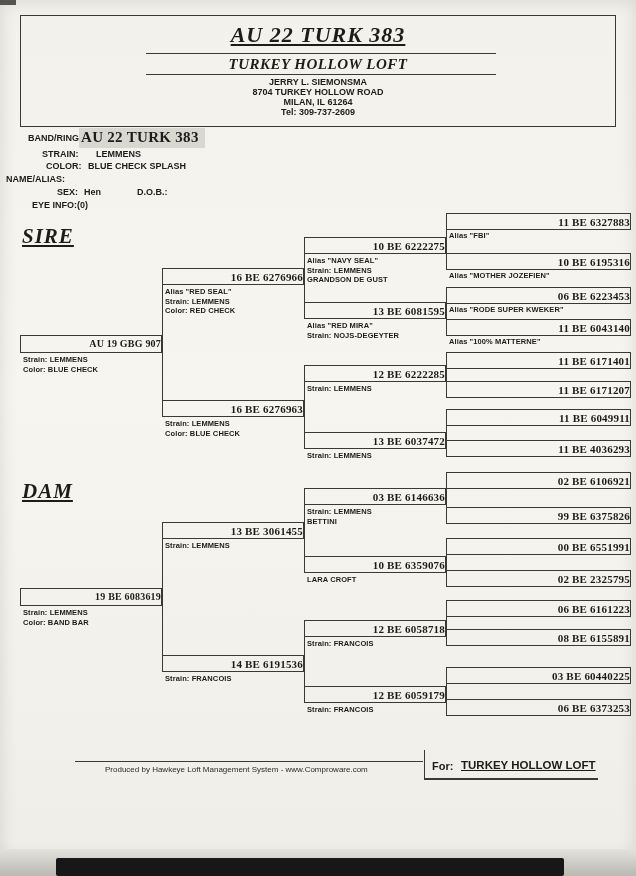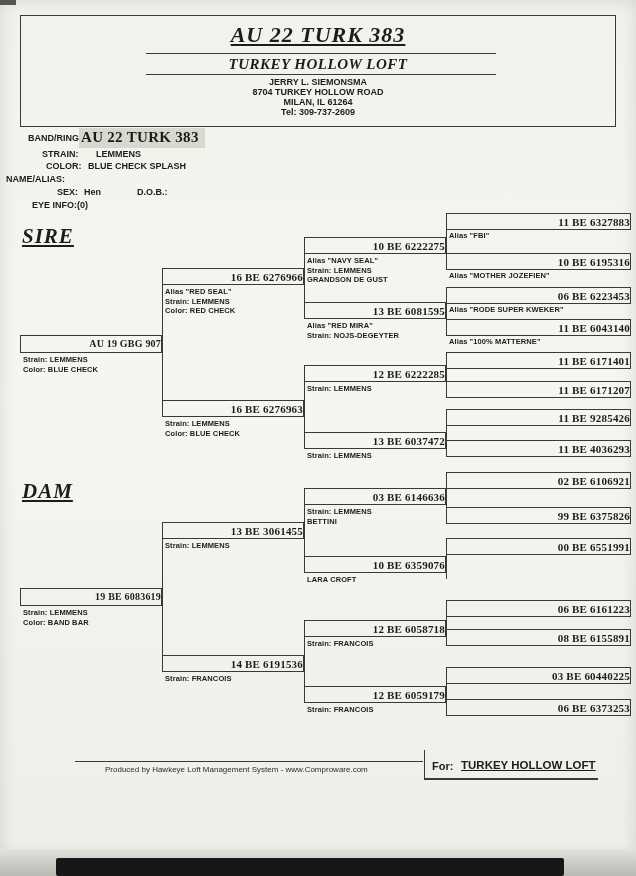--- a/index.html
+++ b/index.html
@@ -217,39 +217,42 @@
 
   <div class="box" style="left:446px;top:352px;width:185px">
     <span class="band">11 BE 6171401</span>
   </div>
 
   <div class="box" style="left:446px;top:381px;width:185px">
     <span class="band">11 BE 6171207</span>
   </div>
 
   <div class="box" style="left:446px;top:409px;width:185px">
-    <span class="band">11 BE 9285426</span>
+    <span class="band">11 BE 6049911</span>
   </div>
 
   <div class="box" style="left:446px;top:440px;width:185px">
     <span class="band">11 BE 4036293</span>
   </div>
 
   <div class="box" style="left:446px;top:472px;width:185px">
     <span class="band">02 BE 6106921</span>
   </div>
 
   <div class="box" style="left:446px;top:507px;width:185px">
     <span class="band">99 BE 6375826</span>
   </div>
 
   <div class="box" style="left:446px;top:538px;width:185px">
     <span class="band">00 BE 6551991</span>
   </div>
 
+  <div class="box" style="left:446px;top:570px;width:185px">
+    <span class="band">02 BE 2325795</span>
+  </div>
 
   <div class="box" style="left:446px;top:600px;width:185px">
     <span class="band">06 BE 6161223</span>
   </div>
 
   <div class="box" style="left:446px;top:629px;width:185px">
     <span class="band">08 BE 6155891</span>
   </div>
 
   <div class="box" style="left:446px;top:667px;width:185px">

